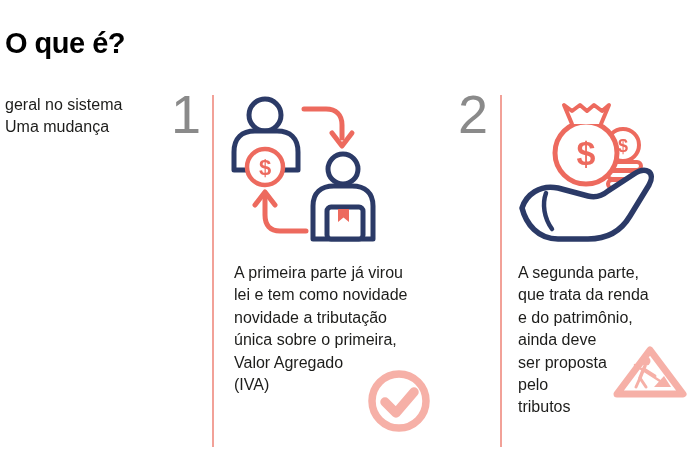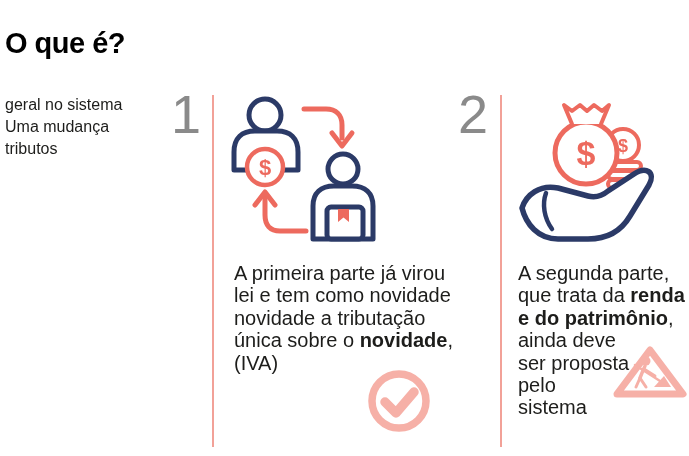--- a/index.html
+++ b/index.html
@@ -21,25 +21,25 @@
     font-size:54px; line-height:1; color:var(--number-gray,#8a8a8a);
     width:46px; text-align:right; font-weight:400;
   }
   #num1 { left:155px; top:63px; }
   #num2 { left:442px; top:63px; }
 
   .vline { width:2px; height:352px; top:71px; background:var(--divider-salmon,#f2a198); }
   #vline1 { left:212px; }
   #vline2 { left:500px; }
 
-  .body-text { font-size:20px; line-height:22.4px; }
+  .body-text { font-size:16px; line-height:22.4px; }
   #text1 { left:234px; top:238px; width:205px; }
   #text2 { left:518px; top:238px; width:175px; }
   .tline { white-space:nowrap; }
-  .tline b { font-weight:700; }
+  .tline b { font-weight:400; }
 
   
   .st-navy   { stroke:var(--navy,#2b3a67); fill:none; stroke-width:5; stroke-linecap:round; stroke-linejoin:round; }
   .st-navy-f { stroke:var(--navy,#2b3a67); fill:#fff; stroke-width:5; stroke-linecap:round; stroke-linejoin:round; }
   .st-sal    { stroke:var(--salmon,#ed6a5e); fill:none; stroke-width:5; stroke-linecap:round; stroke-linejoin:round; }
   .st-sal-f  { stroke:var(--salmon,#ed6a5e); fill:#fff; stroke-width:4; stroke-linecap:round; stroke-linejoin:round; }
   .f-sal     { fill:var(--salmon,#ed6a5e); }
   .st-pale   { stroke:var(--pale-salmon,#f8beb6); fill:none; stroke-linecap:round; stroke-linejoin:round; }
   .st-pale-f { stroke:var(--pale-salmon,#f8beb6); fill:#fff; stroke-linecap:round; stroke-linejoin:round; }
   .f-pale    { fill:var(--pale-salmon,#f8beb6); }
@@ -48,21 +48,20 @@
 </head>
 <body>
 
 <div id="canvas">
 
   <div class="abs title">O que é?</div>
 
   <div class="abs intro">
       <div class="tline"><span>geral no sistema</span></div>
       <div class="tline"><span>Uma mudança</span></div>
-      <div class="tline"><span>tributos</span></div>
     </div>
 
   <div class="abs big-num" id="num1">1</div>
   <div class="abs vline" id="vline1"></div>
 
   <svg class="abs" style="left:222px; top:60px;" width="170" height="172" viewBox="0 0 170 172">
 
     <path class="st-sal" d="M82,25 H104 C114,25 120,31 120,41 V54"></path>
     <path class="st-sal" d="M110,49 L120,62 L130,49"></path>
 
@@ -78,21 +77,22 @@
     <circle class="st-navy-f" cx="121" cy="85" r="15"></circle>
     <path class="st-navy-f" d="M91,155 V122 C91,109 99,102 112,102 H130 C143,102 151,109 151,122 V155 Z"></path>
     <rect class="st-navy-f" x="105" y="123" width="36" height="32" rx="4"></rect>
     <path class="f-sal" d="M116,125 h11 v13 l-5.5,-4.5 l-5.5,4.5 Z"></path>
   </svg>
 
   <div class="abs body-text" id="text1">
       <div class="tline"><span>A primeira parte já virou</span></div>
       <div class="tline"><span>lei e tem como novidade</span></div>
       <div class="tline"><span>novidade a tributação</span></div>
-      <div class="tline"><span>única sobre o </span><b>novidade</b><span>,</span></div>
+      <div class="tline"><span>única sobre o </span><b>primeira</b><span>,</span></div>
+      <div class="tline"><span>Valor Agregado</span></div>
       <div class="tline"><span>(IVA)</span></div>
     </div>
 
   <svg class="abs" style="left:365px; top:343px;" width="68" height="68" viewBox="0 0 68 68">
     <circle class="st-pale" cx="34" cy="34" r="27" style="stroke-width:7.5"></circle>
     <path class="st-pale" d="M20,35 L31,46 L49,25" style="stroke-width:9.5"></path>
   </svg>
 
   <div class="abs big-num" id="num2">2</div>
   <div class="abs vline" id="vline2"></div>
@@ -113,21 +113,21 @@
     <path class="st-navy" style="stroke-width:4.5" d="M30,101 C26,112 28,126 36,137"></path>
   </svg>
 
   <div class="abs body-text" id="text2">
       <div class="tline"><span>A segunda parte,</span></div>
       <div class="tline"><span>que trata da </span><b>renda</b></div>
       <div class="tline"><b>e do patrimônio</b><span>,</span></div>
       <div class="tline"><span>ainda deve</span></div>
       <div class="tline"><span>ser proposta</span></div>
       <div class="tline"><span>pelo</span></div>
-      <div class="tline"><span>sistema</span></div>
+      <div class="tline"><span>tributos</span></div>
     </div>
 
   <svg class="abs" style="left:612px; top:320px;" width="77" height="56" viewBox="0 0 77 56">
     <path class="st-pale-f" d="M38,6 L71,50 H5 Z" style="stroke-width:7"></path>
 
     <circle class="f-pale" cx="34" cy="17" r="4.5"></circle>
     <path class="st-pale" d="M33,22 C31,26 30,29 28,34" style="stroke-width:3.5"></path>
     <path class="st-pale" d="M28,34 L24,43 M28,34 L34,43" style="stroke-width:3"></path>
     <path class="st-pale" d="M23,21 L48,37" style="stroke-width:2.5"></path>
     <path class="st-pale" d="M32,25 L43,32" style="stroke-width:3"></path>

